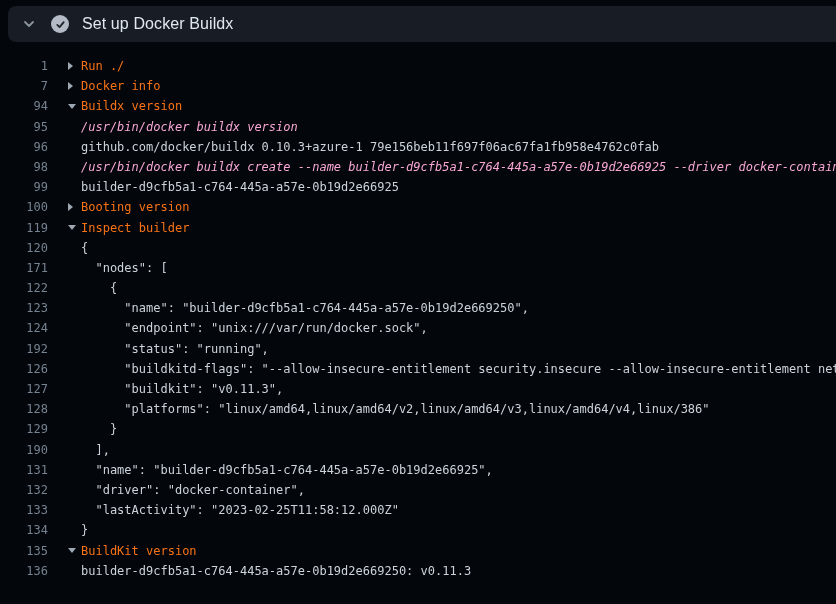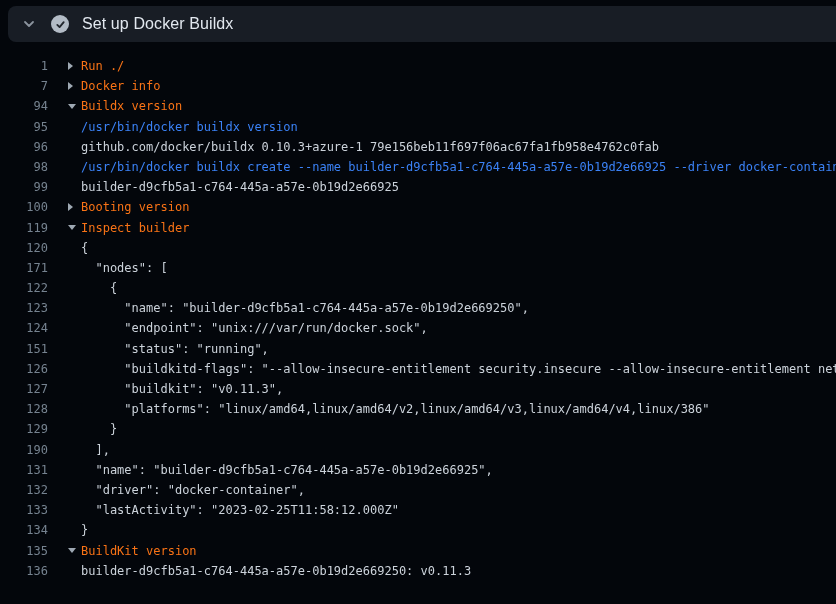--- a/index.html
+++ b/index.html
@@ -70,21 +70,21 @@
     border-bottom: 4px solid transparent;
   }
   .tri-down {
     display: block; width: 0; height: 0;
     border-top: 5px solid #9ea8b3;
     border-left: 4px solid transparent;
     border-right: 4px solid transparent;
   }
   .gtxt { color: #f97316; }
   .ltxt { margin-left: 33px; color: #ccd3db; }
-  .ltxt.cmd { color: #3b82f6; }
+  .ltxt.cmd { color: #f9a8d4; font-style: italic; }
 </style>
 </head>
 <body>
 
 <div class="step-header">
   <span class="chev">
     <svg width="12" height="12" viewBox="0 0 12 12">
       <polyline points="2,4 6,8 10,4" fill="none" stroke="#8b949e" stroke-width="1.8" stroke-linecap="round" stroke-linejoin="round"></polyline>
     </svg>
   </span>
@@ -104,21 +104,21 @@
     <div class="row"><span class="num">96</span><span class="ltxt">github.com/docker/buildx 0.10.3+azure-1 79e156beb11f697f06ac67fa1fb958e4762c0fab</span></div>
     <div class="row"><span class="num">98</span><span class="ltxt cmd">/usr/bin/docker buildx create --name builder-d9cfb5a1-c764-445a-a57e-0b19d2e66925 --driver docker-container</span></div>
     <div class="row"><span class="num">99</span><span class="ltxt">builder-d9cfb5a1-c764-445a-a57e-0b19d2e66925</span></div>
     <div class="row"><span class="num">100</span><span class="arrow"><i class="tri-right"></i></span><span class="gtxt">Booting version</span></div>
     <div class="row"><span class="num">119</span><span class="arrow"><i class="tri-down"></i></span><span class="gtxt">Inspect builder</span></div>
     <div class="row"><span class="num">120</span><span class="ltxt">{</span></div>
     <div class="row"><span class="num">171</span><span class="ltxt">  "nodes": [</span></div>
     <div class="row"><span class="num">122</span><span class="ltxt">    {</span></div>
     <div class="row"><span class="num">123</span><span class="ltxt">      "name": "builder-d9cfb5a1-c764-445a-a57e-0b19d2e669250",</span></div>
     <div class="row"><span class="num">124</span><span class="ltxt">      "endpoint": "unix:///var/run/docker.sock",</span></div>
-    <div class="row"><span class="num">151</span><span class="ltxt">      "status": "running",</span></div>
+    <div class="row"><span class="num">192</span><span class="ltxt">      "status": "running",</span></div>
     <div class="row"><span class="num">126</span><span class="ltxt">      "buildkitd-flags": "--allow-insecure-entitlement security.insecure --allow-insecure-entitlement network.host",</span></div>
     <div class="row"><span class="num">127</span><span class="ltxt">      "buildkit": "v0.11.3",</span></div>
     <div class="row"><span class="num">128</span><span class="ltxt">      "platforms": "linux/amd64,linux/amd64/v2,linux/amd64/v3,linux/amd64/v4,linux/386"</span></div>
     <div class="row"><span class="num">129</span><span class="ltxt">    }</span></div>
     <div class="row"><span class="num">190</span><span class="ltxt">  ],</span></div>
     <div class="row"><span class="num">131</span><span class="ltxt">  "name": "builder-d9cfb5a1-c764-445a-a57e-0b19d2e66925",</span></div>
     <div class="row"><span class="num">132</span><span class="ltxt">  "driver": "docker-container",</span></div>
     <div class="row"><span class="num">133</span><span class="ltxt">  "lastActivity": "2023-02-25T11:58:12.000Z"</span></div>
     <div class="row"><span class="num">134</span><span class="ltxt">}</span></div>
     <div class="row"><span class="num">135</span><span class="arrow"><i class="tri-down"></i></span><span class="gtxt">BuildKit version</span></div>

